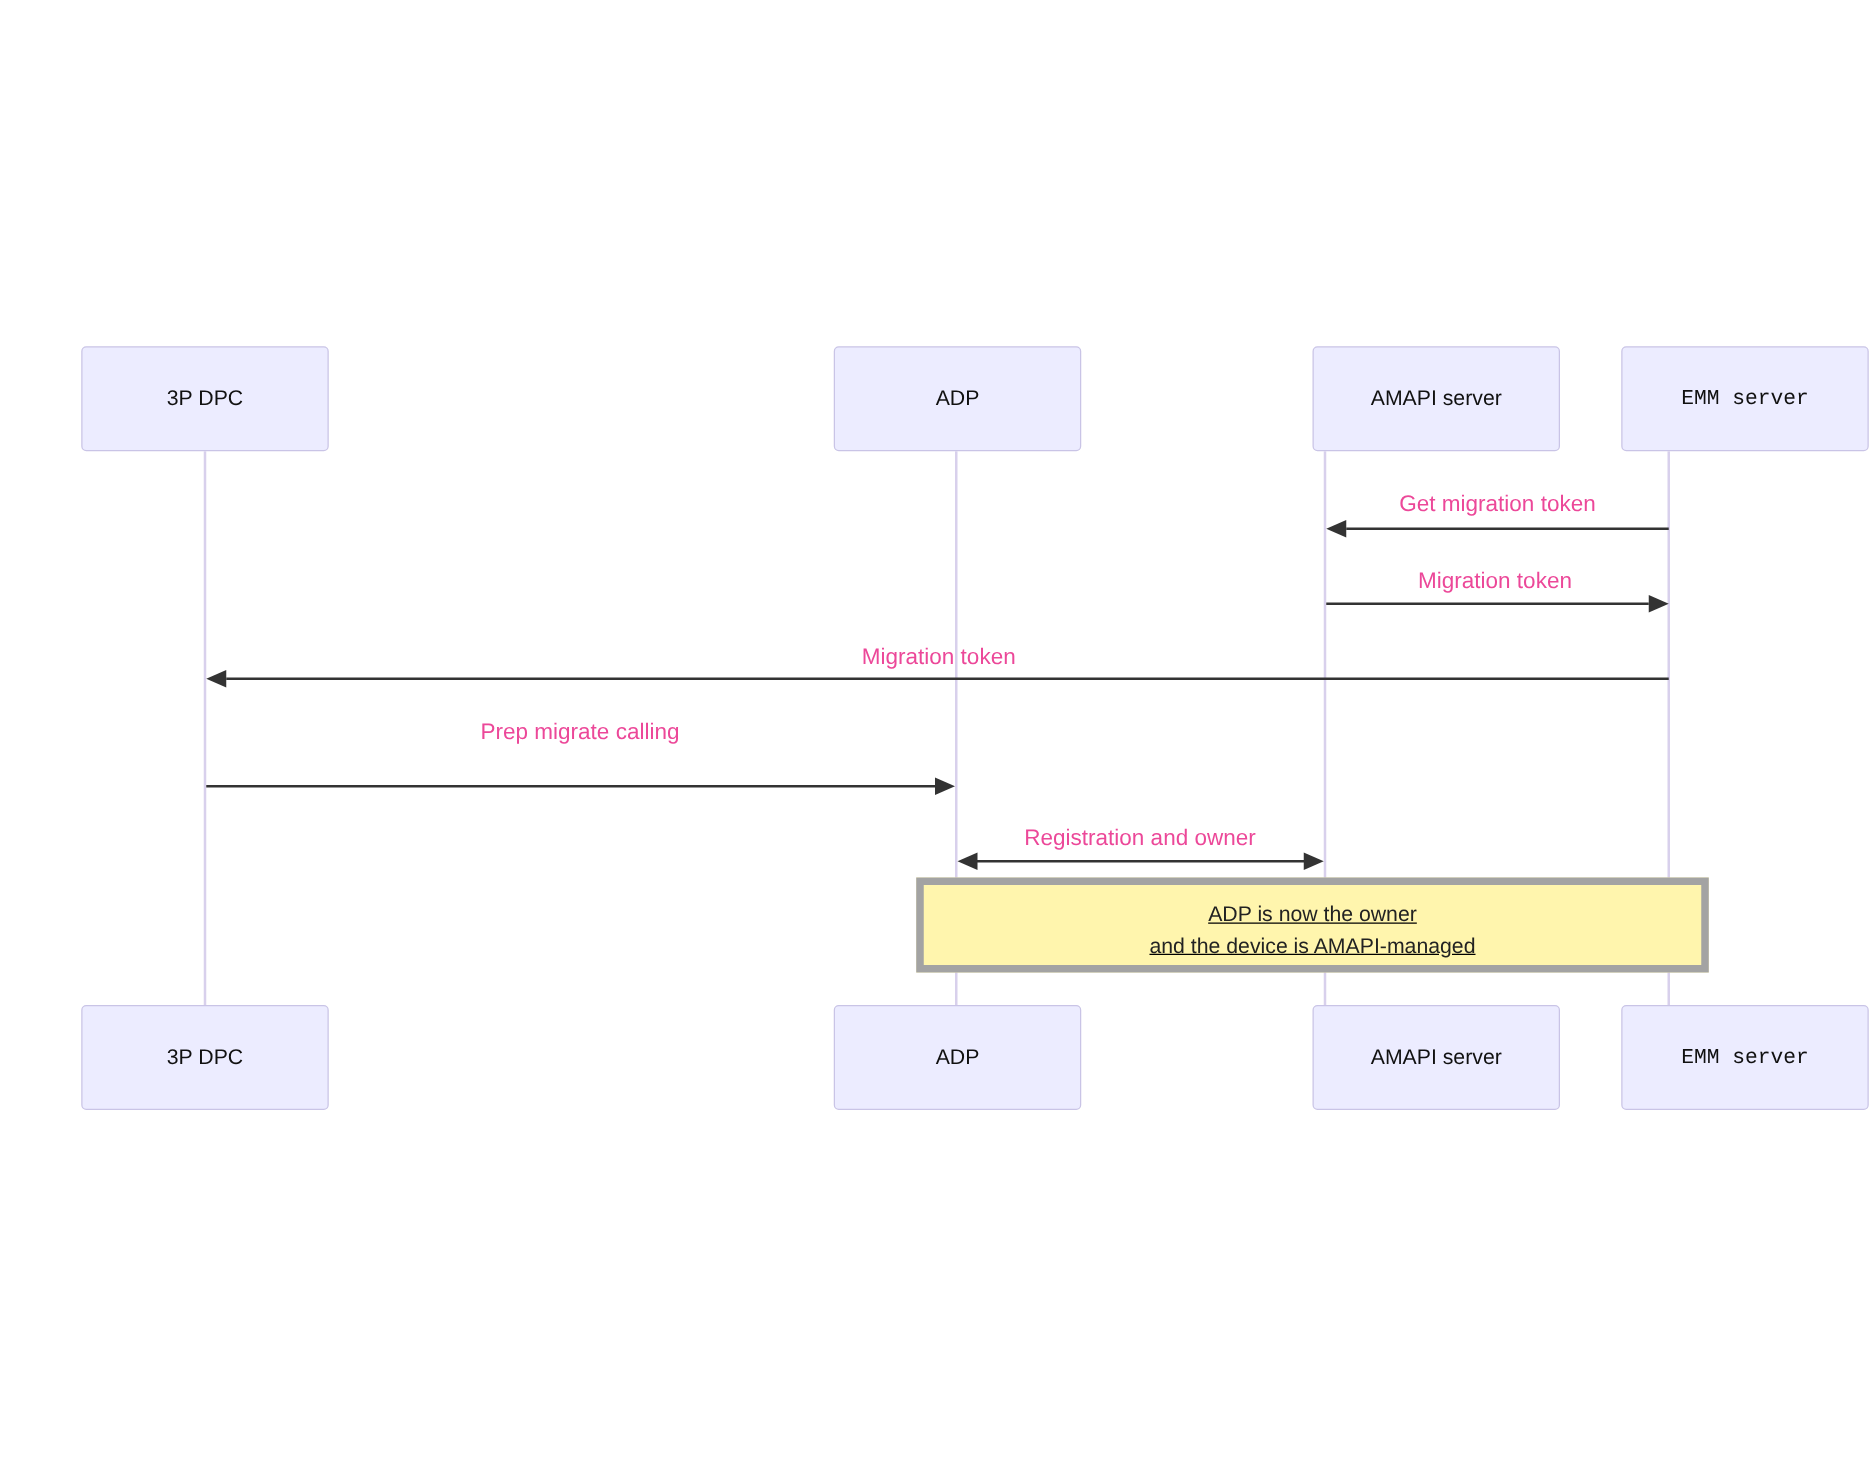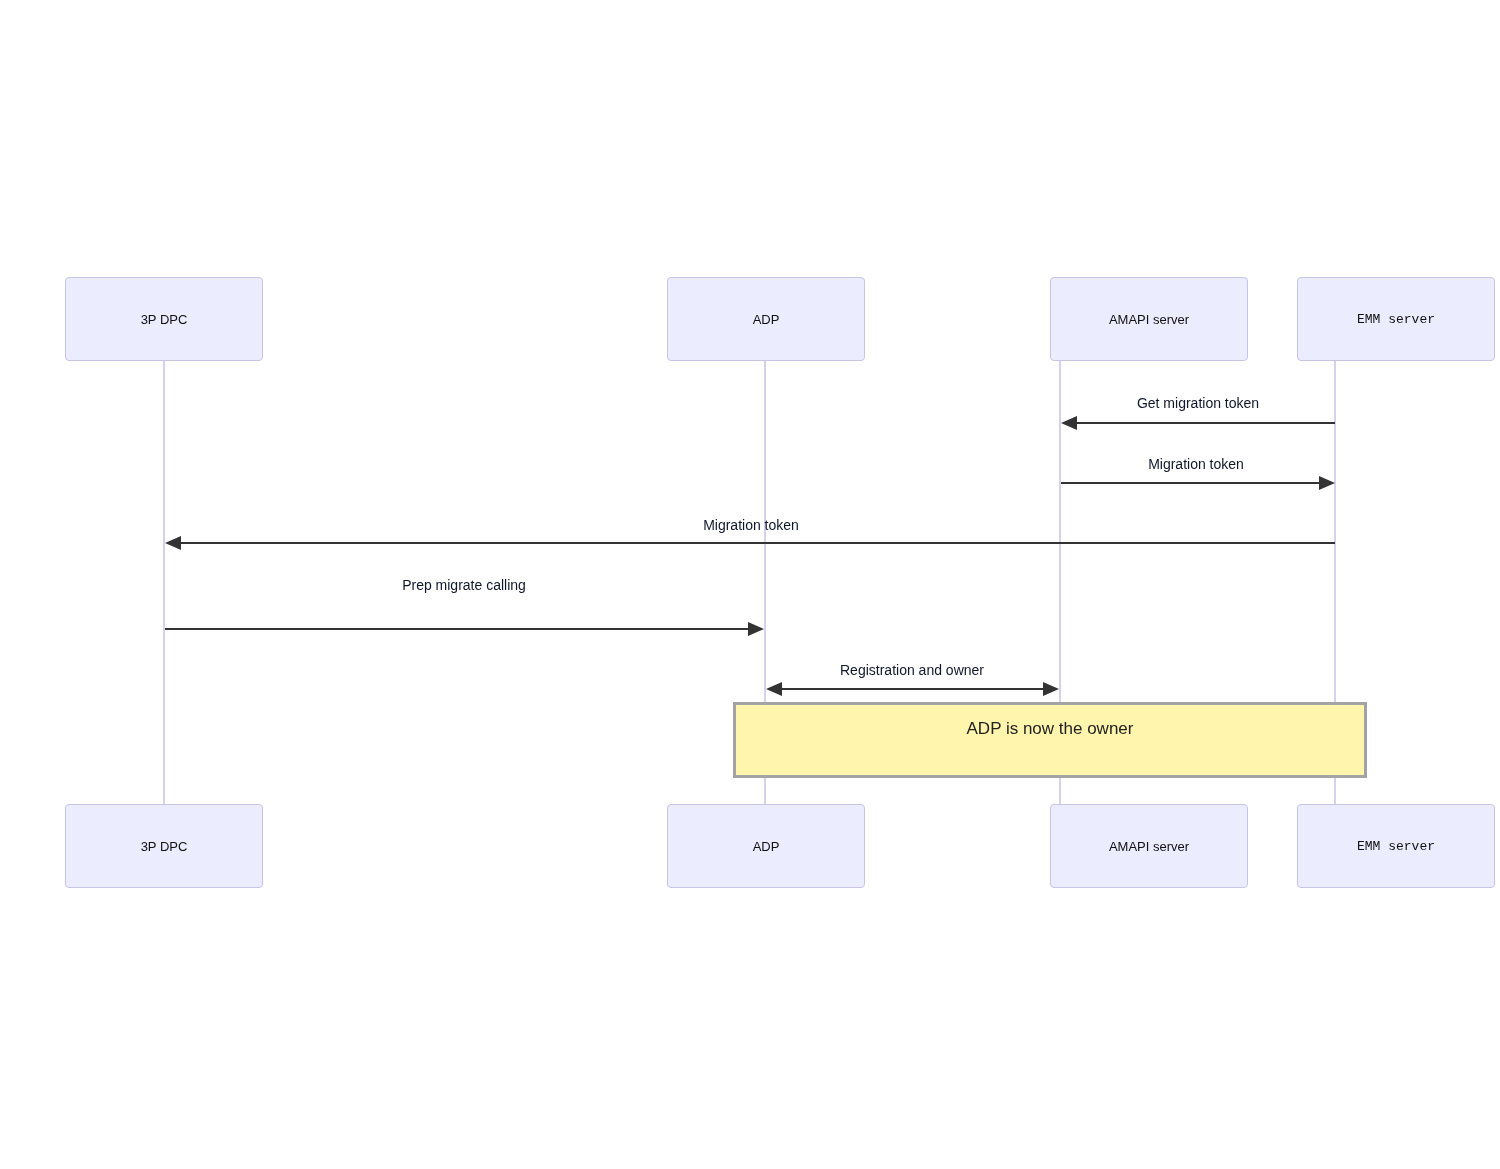--- a/index.html
+++ b/index.html
@@ -22,21 +22,21 @@
     height: 84px;
     background: #ececff;
     border: 1px solid #c9c4e6;
     border-radius: 4px;
     display: flex;
     align-items: center;
     justify-content: center;
     box-sizing: border-box;
   }
   .actor span {
-    font-size: 13px;
+    font-size: 17px;
     color: #111111;
     white-space: nowrap;
   }
   .actor.row-top { top: 277px; }
   .actor.row-bottom { top: 804px; }
   .a1 { left: 65px; }
   .a2 { left: 667px; text-align: right; }
   .a3 { left: 1010px; margin-left: 40px; }
   .a4 { left: 1297px; font-family: Liberation Mono, monospace; }
   
@@ -44,23 +44,23 @@
     position: absolute;
     top: 361px;
     height: 443px;
     width: 2px;
     background: #d8d0ec;
   }
   
   .msg-label {
     position: absolute;
     transform: translateX(-50%);
-    font-size: 14px;
+    font-size: 18px;
     line-height: 24px;
-    color: #0f172a;
+    color: #ec4899;
     white-space: nowrap;
     text-align: center;
   }
   
   .msg-line {
     position: absolute;
     height: 2px;
     background: #333333;
   }
   
@@ -74,24 +74,25 @@
   .head.point-left  { border-right: 16px solid #333333; }
   .head.point-right { border-left: 16px solid #333333; }
   
   .note {
     position: absolute;
     left: 733px;
     top: 702px;
     width: 634px;
     height: 76px;
     background: #fff5ad;
-    border: 3px solid #a3a3a3;
+    border: 6px solid #a3a3a3;
     box-sizing: border-box;
     text-align: center;
     padding-top: 11px;
+    text-decoration: underline;
   }
   .note div {
     font-size: 17px;
     line-height: 25px;
     color: #222222;
     white-space: nowrap;
   }
 </style>
 </head>
 <body>
@@ -132,20 +133,21 @@
   <div class="msg-line" style="left:165px; top:628px; width:583px"></div>
   <div class="head point-right" style="left:748px; top:622px"></div>
 
   <div class="msg-label" style="left:912px; top:658px">Registration and owner</div>
   <div class="msg-line" style="left:781px; top:688px; width:263px"></div>
   <div class="head point-left" style="left:766px; top:682px"></div>
   <div class="head point-right" style="left:1043px; top:682px"></div>
 
   <div class="note">
     <div>ADP is now the owner</div>
+    <div>and the device is AMAPI-managed</div>
   </div>
 
   <div class="actor row-bottom a1">
     <span>3P DPC</span>
   </div>
   <div class="actor row-bottom a2">
     <span>ADP</span>
   </div>
   <div class="actor row-bottom a3">
     <span>AMAPI server</span>

